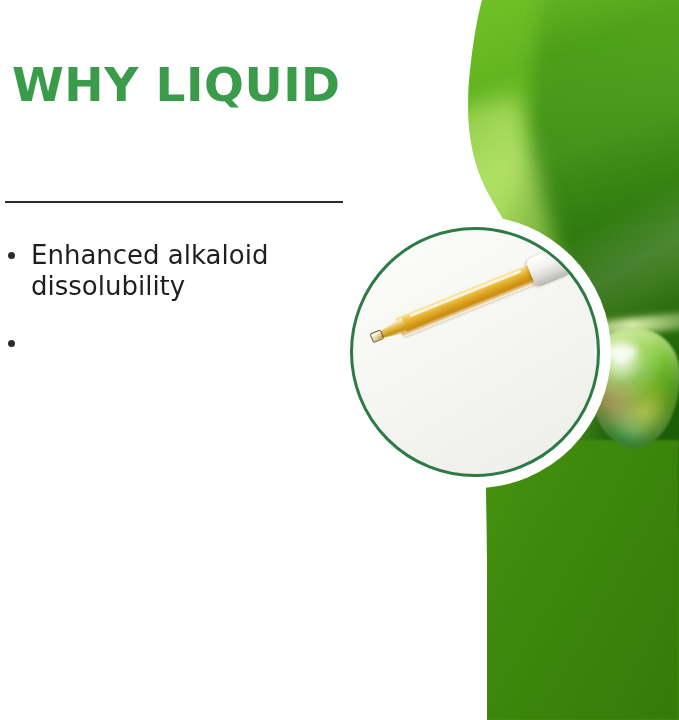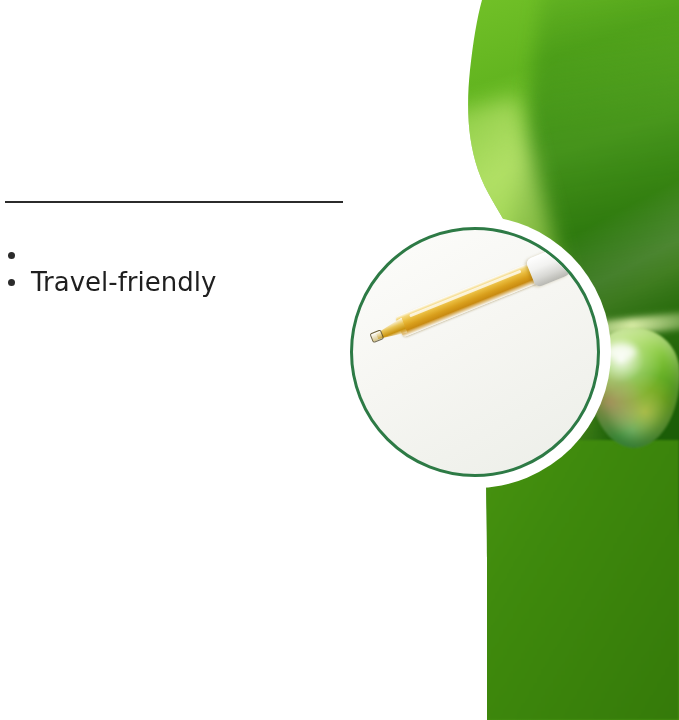--- a/index.html
+++ b/index.html
@@ -303,29 +303,29 @@
       <div class="pipette-taper"></div>
       <div class="pipette-tip"></div>
       <div class="pipette-highlight"></div>
       <div class="pipette-collar"></div>
     </div>
   </div>
 
   <div class="content">
 
     <h1 class="headline">
-      <br>
+      <span>WHY LIQUID</span><br>
     </h1>
 
     <div class="divider"></div>
 
     <ul class="benefit-list">
       <li class="benefit-item">
         <span class="bullet"></span>
+        <span>Enhanced alkaloid dissolubility</span>
       </li>
       <li class="benefit-item">
         <span class="bullet"></span>
-        <span>Travel-friendly</span>
       </li>
     </ul>
 
   </div>
 </div>
 
 </body></html>

